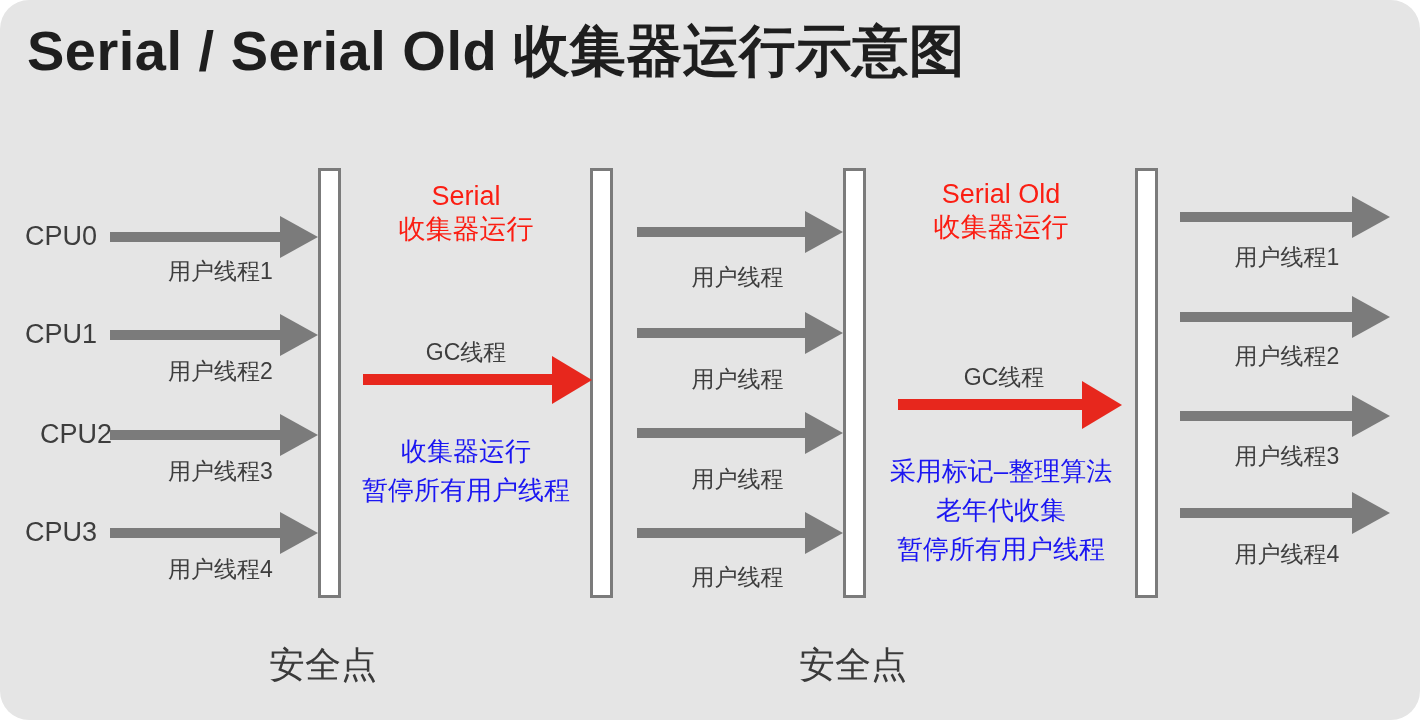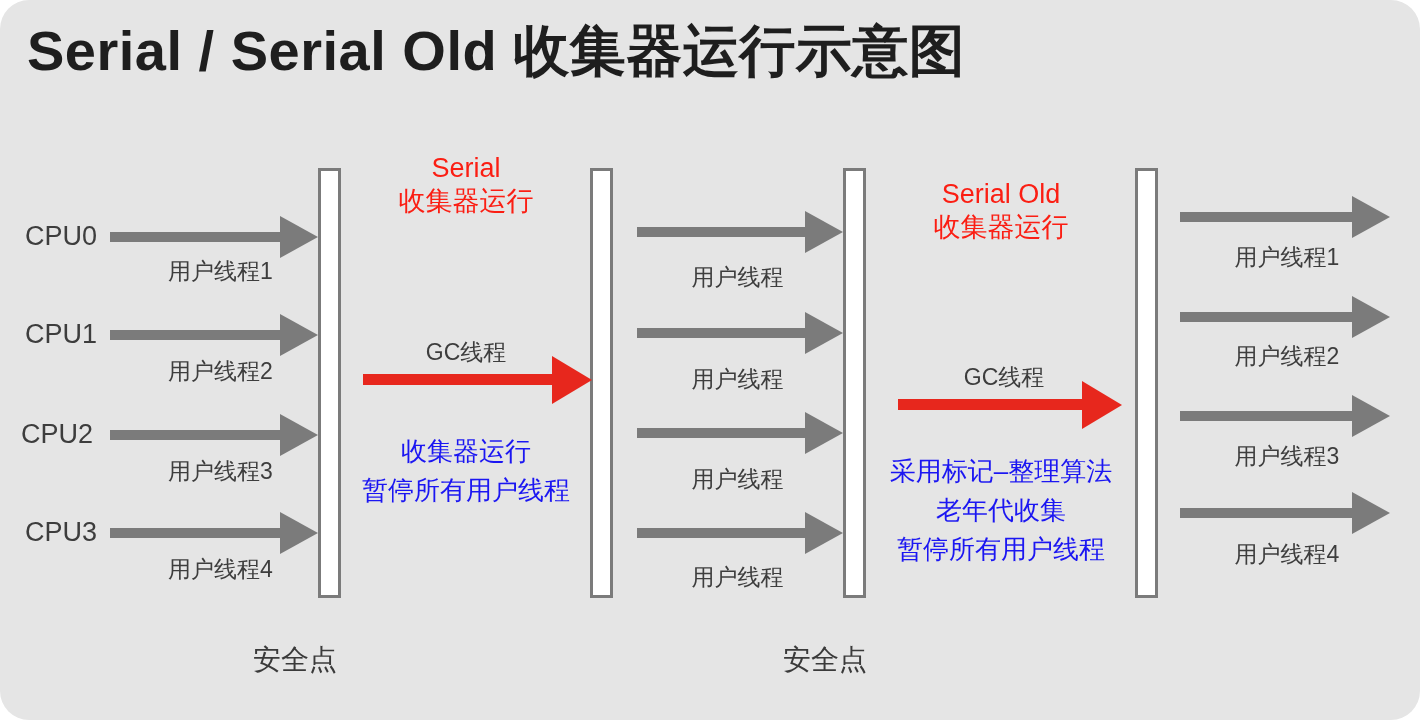--- a/index.html
+++ b/index.html
@@ -27,37 +27,37 @@
   .arrow.red .shaft{top:18px;height:11px;right:36px;background:var(--red);}
   .arrow.red .head{border-top:24px solid transparent;border-bottom:24px solid transparent;
                    border-left:40px solid var(--red);}
   .t{position:absolute;font-size:23px;color:var(--label);white-space:nowrap;}
   .tc{text-align:center;}
   .cpu{font-size:27px;}
   .phase{position:absolute;text-align:center;color:var(--red-text);
          font-size:27px;line-height:33px;white-space:nowrap;}
   .note{position:absolute;text-align:center;color:var(--blue);
         font-size:26px;line-height:39px;white-space:nowrap;}
-  .safe{position:absolute;text-align:left;font-size:28px;color:#3a3a3a;white-space:nowrap;}
+  .safe{position:absolute;text-align:center;font-size:36px;color:#3a3a3a;white-space:nowrap;}
 </style>
 </head>
 <body>
 
 <div class="canvas">
 
   <h1 class="title">Serial / Serial Old 收集器运行示意图</h1>
 
   <div class="bar" style="left:318px"></div>
   <div class="bar" style="left:590px"></div>
   <div class="bar" style="left:843px"></div>
   <div class="bar" style="left:1135px"></div>
 
   <div class="t cpu" style="left:25px;top:221px">CPU0</div>
   <div class="t cpu" style="left:25px;top:319px">CPU1</div>
-  <div class="t cpu" style="left:21px;top:419px">CPU2</div>
+  <div class="t cpu" style="left:40px;top:419px">CPU2</div>
   <div class="t cpu" style="left:25px;top:517px">CPU3</div>
 
   <div class="arrow" style="left:110px;top:216px;width:208px">
       <i class="shaft"></i>
       <i class="head"></i>
     </div>
   <div class="arrow" style="left:110px;top:314px;width:208px">
       <i class="shaft"></i>
       <i class="head"></i>
     </div>
@@ -68,21 +68,21 @@
   <div class="arrow" style="left:110px;top:512px;width:208px">
       <i class="shaft"></i>
       <i class="head"></i>
     </div>
 
   <div class="t tc" style="left:148px;top:256px;width:145px">用户线程1</div>
   <div class="t tc" style="left:148px;top:356px;width:145px">用户线程2</div>
   <div class="t tc" style="left:148px;top:456px;width:145px">用户线程3</div>
   <div class="t tc" style="left:148px;top:554px;width:145px">用户线程4</div>
 
-  <div class="phase" style="left:341px;top:152px;width:250px">
+  <div class="phase" style="left:341px;top:180px;width:250px">
     <div>Serial</div>
     <div>收集器运行</div>
   </div>
   <div class="t tc" style="left:366px;top:337px;width:200px">GC线程</div>
   <div class="arrow red" style="left:363px;top:356px;width:229px">
       <i class="shaft"></i>
       <i class="head"></i>
     </div>
   <div class="note" style="left:330px;top:432px;width:272px">
     <div>收集器运行</div>

